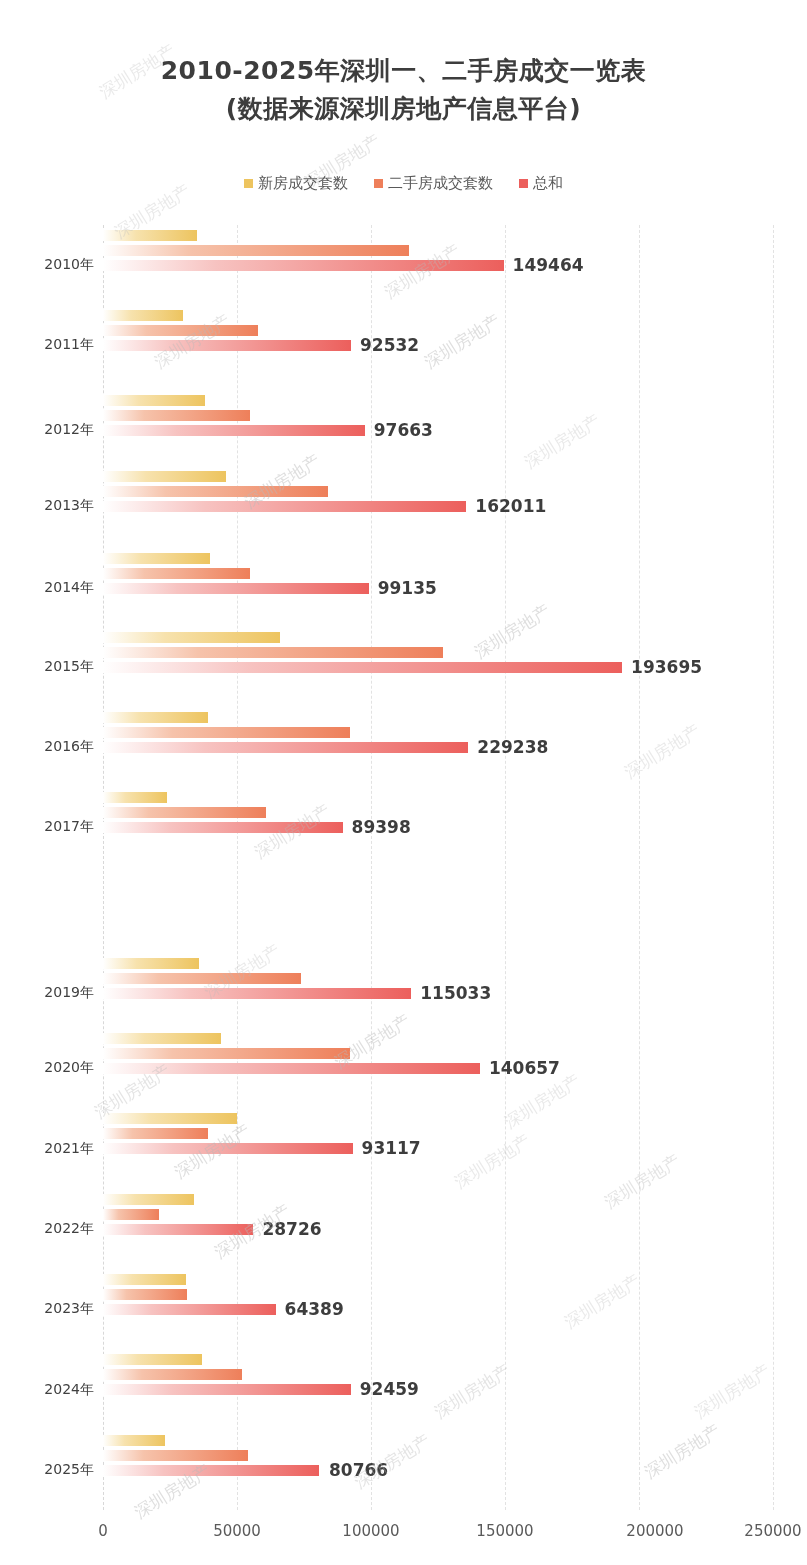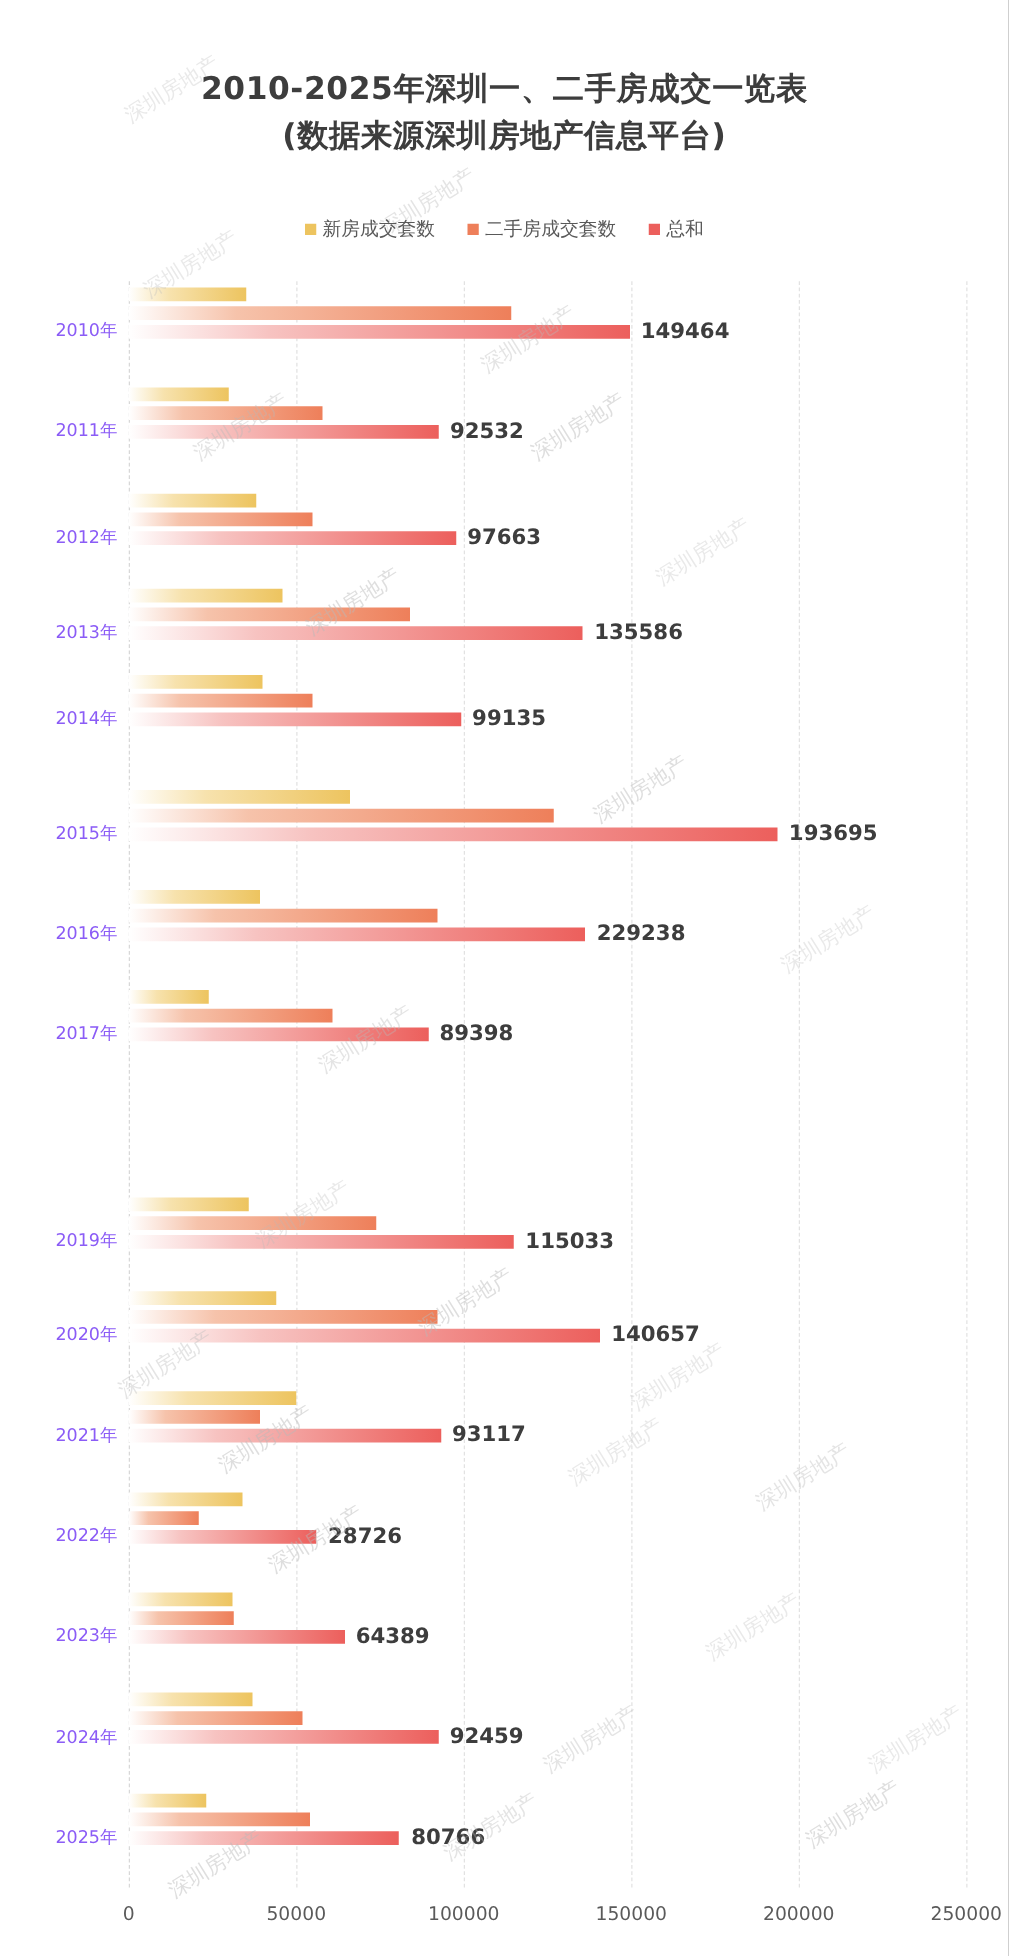--- a/index.html
+++ b/index.html
@@ -69,21 +69,21 @@
     border-left:1px dashed #e2e2e2;
   }
   .gridline.axis0{border-left:1px dashed #d8d8d8;}
 
   .rows{position:absolute;inset:0;z-index:2;}
   .row{position:absolute;left:0;right:0;}
   .ylabel{
     position:absolute;
     right:calc(100% + 9px);
     top:50%;transform:translateY(-50%);
-    font-size:14px;color:#8b5cf6;white-space:nowrap;
+    font-size:14px;color:#404040;white-space:nowrap;
     font-family:"DejaVu Sans","Liberation Sans",sans-serif;
   }
   .bar{
     position:absolute;left:0;height:11px;border-radius:0;
   }
   .bar.b0{top:5px;}
   .bar.b1{top:20px;}
   .bar.b2{top:35px;}
   .bar.b0{background:linear-gradient(to right,#ffffff 0%,#f7e2ad 35%,#edc45f 100%);}
   .bar.b1{background:linear-gradient(to right,#ffffff 0%,#f6c3ab 28%,#ee7f5a 100%);}
@@ -190,23 +190,23 @@
           <div class="bar b0" style="width: 101.84px;"></div>
           <div class="bar b1" style="width: 147.4px;"></div>
           <div class="bar b2" style="width: 261.737px;"></div>
           <div class="bar-value" style="left: 270.737px;">97663</div>
         </div>
         <div class="row" style="top: 240.938px; height: 80.3125px;">
           <div class="ylabel">2013年</div>
           <div class="bar b0" style="width: 123.28px;"></div>
           <div class="bar b1" style="width: 225.12px;"></div>
           <div class="bar b2" style="width: 363.37px;"></div>
-          <div class="bar-value" style="left: 372.37px;">135586</div>
-        </div>
-        <div class="row" style="top: 310px; height: 80.3125px;">
+          <div class="bar-value" style="left: 372.37px;">162011</div>
+        </div>
+        <div class="row" style="top: 323px; height: 80.3125px;">
           <div class="ylabel">2014年</div>
           <div class="bar b0" style="width: 107.2px;"></div>
           <div class="bar b1" style="width: 147.4px;"></div>
           <div class="bar b2" style="width: 265.682px;"></div>
           <div class="bar-value" style="left: 274.682px;">99135</div>
         </div>
         <div class="row" style="top: 401.562px; height: 80.3125px;">
           <div class="ylabel">2015年</div>
           <div class="bar b0" style="width: 176.88px;"></div>
           <div class="bar b1" style="width: 340.36px;"></div>
@@ -277,17 +277,17 @@
           <div class="bar-value" style="left: 226px;">80766</div>
         </div>
       </div>
   </div>
 
   <div class="xaxis" id="xaxis">
       <div class="xtick" style="left: 0px;">0</div>
       <div class="xtick" style="left: 134px;">50000</div>
       <div class="xtick" style="left: 268px;">100000</div>
       <div class="xtick" style="left: 402px;">150000</div>
-      <div class="xtick" style="left: 536px;">200000</div>
+      <div class="xtick" style="left: 552px;">200000</div>
       <div class="xtick" style="left: 670px;">250000</div>
     </div>
 
 </div>
 
 </body></html>

